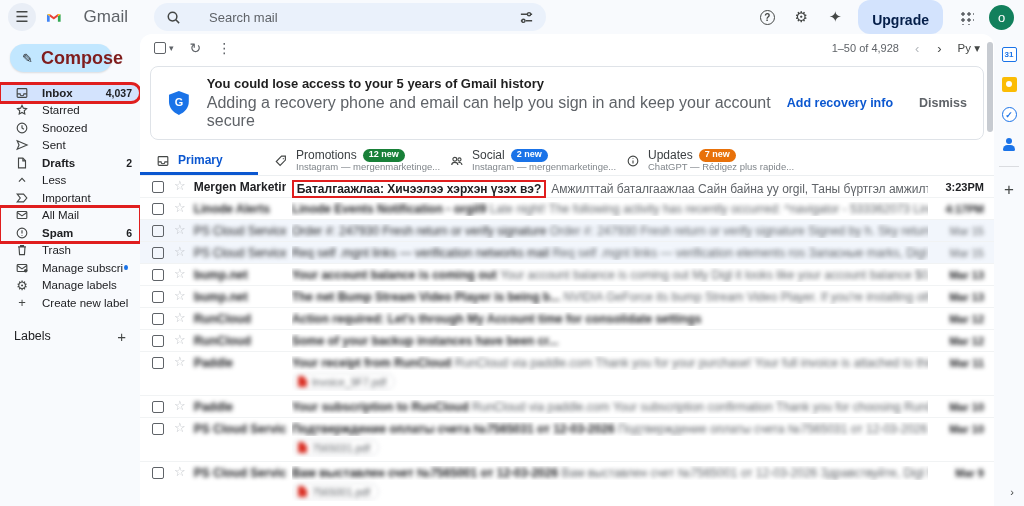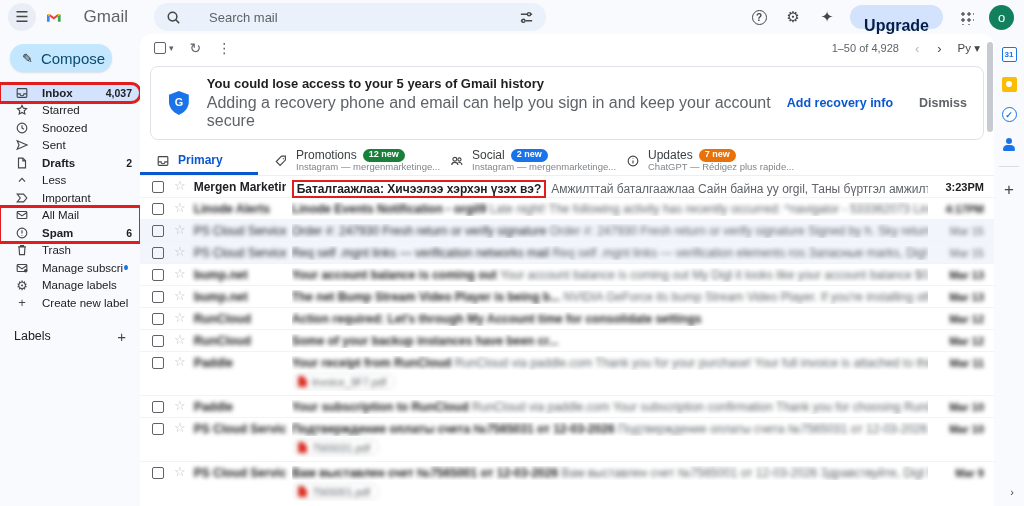--- a/index.html
+++ b/index.html
@@ -11,28 +11,28 @@
   .topbar { position:absolute; top:0; left:0; right:0; height:34px; display:flex; align-items:center; background:#f8fafd; }
   .burger { width:28px; height:28px; margin-left:8px; border-radius:50%; background:#e9eef6; display:flex; align-items:center; justify-content:center; font-size:15px; color:#444746; cursor:pointer; }
   .logo { display:flex; align-items:center; gap:22px; margin-left:10px; width:82px; }
   .logo-text { font-size:17px; color:#5f6368; }
   .search { margin-left:26px; width:392px; height:28px; background:#eaf1fb; border-radius:14px; display:flex; align-items:center; padding:0 12px; gap:28px; }
   .search input { flex:1; border:none; background:transparent; outline:none; font-size:13px; color:#202124; font-family:"Liberation Sans",sans-serif; }
   .search input::placeholder { color:#5f6368; }
   .tb-right { margin-left:auto; display:flex; align-items:center; gap:12px; padding-right:10px; }
   .tb-icon { width:22px; height:22px; display:flex; align-items:center; justify-content:center; color:#444746; font-size:15px; cursor:pointer; }
   .help-circ { width:15px; height:15px; border:1.4px solid #444746; border-radius:50%; font-size:10px; display:flex; align-items:center; justify-content:center; font-weight:bold; }
-  .upgrade { height:24px; padding:12px 14px; background:#d3e3fd; color:#041e49; border:none; border-radius:12px; font-size:16px; font-weight:bold; font-family:"Liberation Sans",sans-serif; cursor:pointer; }
+  .upgrade { height:34px; padding:12px 14px; background:#d3e3fd; color:#041e49; border:none; border-radius:12px; font-size:14px; font-weight:bold; font-family:"Liberation Sans",sans-serif; cursor:pointer; }
   .appgrid { width:15px; height:15px; background-image:radial-gradient(#5f6368 1.5px, transparent 1.8px); background-size:6px 6px; background-position:1px 1px; cursor:pointer; }
   .avatar { width:25px; height:25px; border-radius:50%; background:#12805c; color:#fff; font-size:13px; display:flex; align-items:center; justify-content:center; cursor:pointer; }
 
   
   .sidebar { position:absolute; top:34px; left:0; width:140px; bottom:0; background:#f8fafd; padding-top:6px; }
   .compose { margin:4px 0 12px 10px; width:102px; height:28px; background:#c2e7ff; border-radius:14px; display:flex; align-items:center; gap:8px; padding:0 12px; cursor:pointer; box-shadow:0 1px 2px rgba(0,0,0,.12); }
-  .compose-label { font-size:15px; font-weight:normal; color:#0c4a6e; }
+  .compose-label { font-size:18px; font-weight:bold; color:#7f1d1d; }
   .nav-item { position:relative; height:17.5px; display:flex; align-items:center; padding:0 8px 0 14px; border-radius:0 12px 12px 0; cursor:pointer; }
   .nav-item.active { background:#d3e3fd; }
   .nav-icon { width:16px; display:flex; align-items:center; justify-content:center; margin-right:12px; color:#444746; font-size:12px; flex:none; }
   .nav-label { font-size:11.5px; color:#202124; white-space:nowrap; overflow:hidden; }
   .nav-item.bold .nav-label, .nav-item.bold .nav-count { font-weight:bold; }
   .nav-count { margin-left:auto; font-size:10.5px; color:#202124; }
   .nav-dot { margin-left:auto; width:5px; height:5px; border-radius:50%; background:#1a73e8; margin-right:4px; }
   .ann1 { outline:3px solid #e01e1e; outline-offset:-1px; }
   .ann-group { outline:3px solid #e01e1e; outline-offset:-1px; }
   .labels-row { display:flex; align-items:center; padding:16px 14px 0 14px; }

